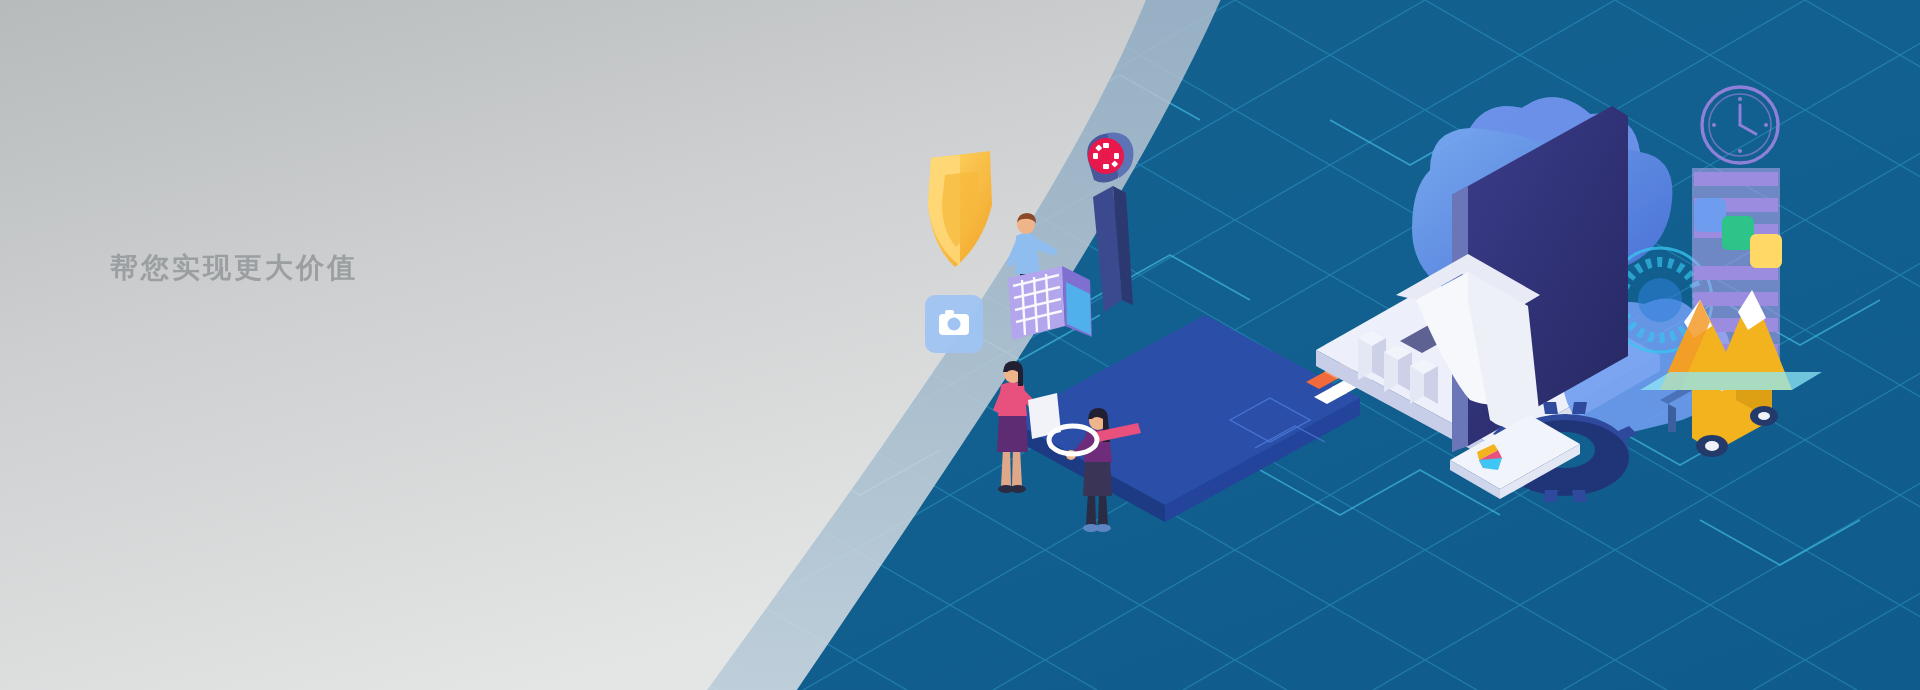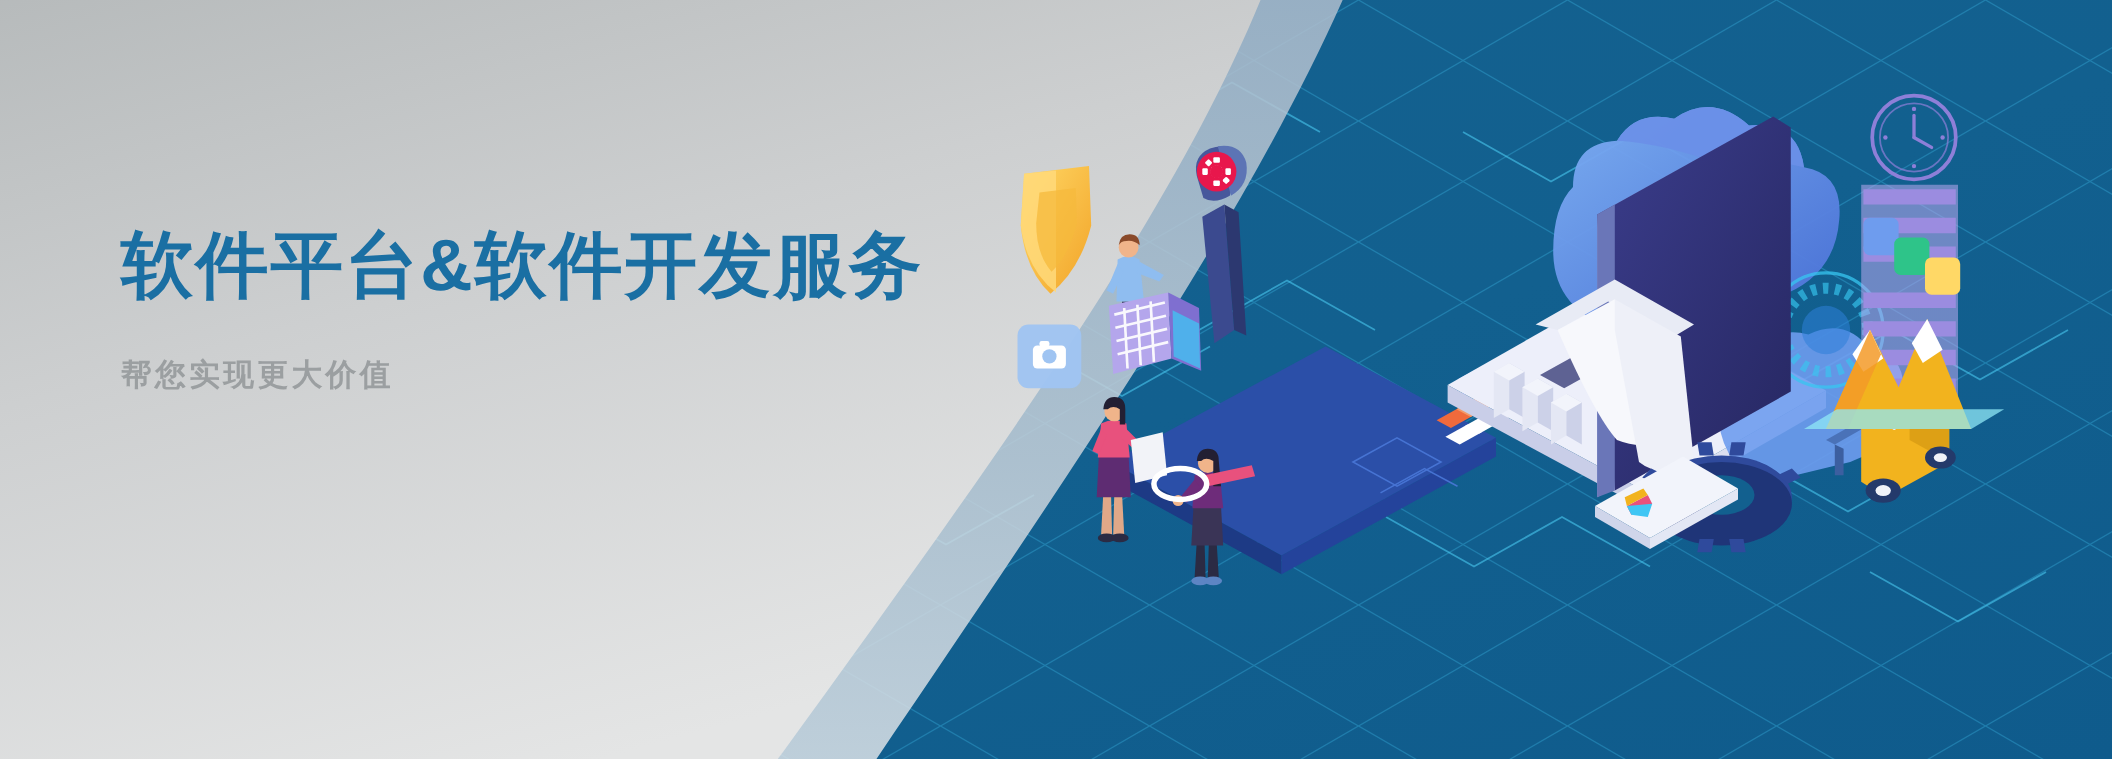--- a/index.html
+++ b/index.html
@@ -406,17 +406,16 @@
         <path d="M1700 300 L1712 326 L1694 338 L1684 322 Z" fill="#ffffff"></path>
         <path d="M1752 290 L1766 318 L1748 330 L1738 312 Z" fill="#ffffff"></path>
         <path d="M1660 390 L1700 300 L1710 322 L1680 390 Z" fill="#f39a28" opacity="0.85"></path>
         <path d="M1640 390 L1792 390 L1822 372 L1670 372 Z" fill="#8fe8f5" opacity="0.75"></path>
       </g>
 
     </g>
   </svg>
 
   <div id="text-block">
-    <h1 id="banner-title">软件平台&amp;软件开发服务</h1>
     <p id="banner-subtitle">帮您实现更大价值</p>
   </div>
 
 </div>
 
 </body></html>

